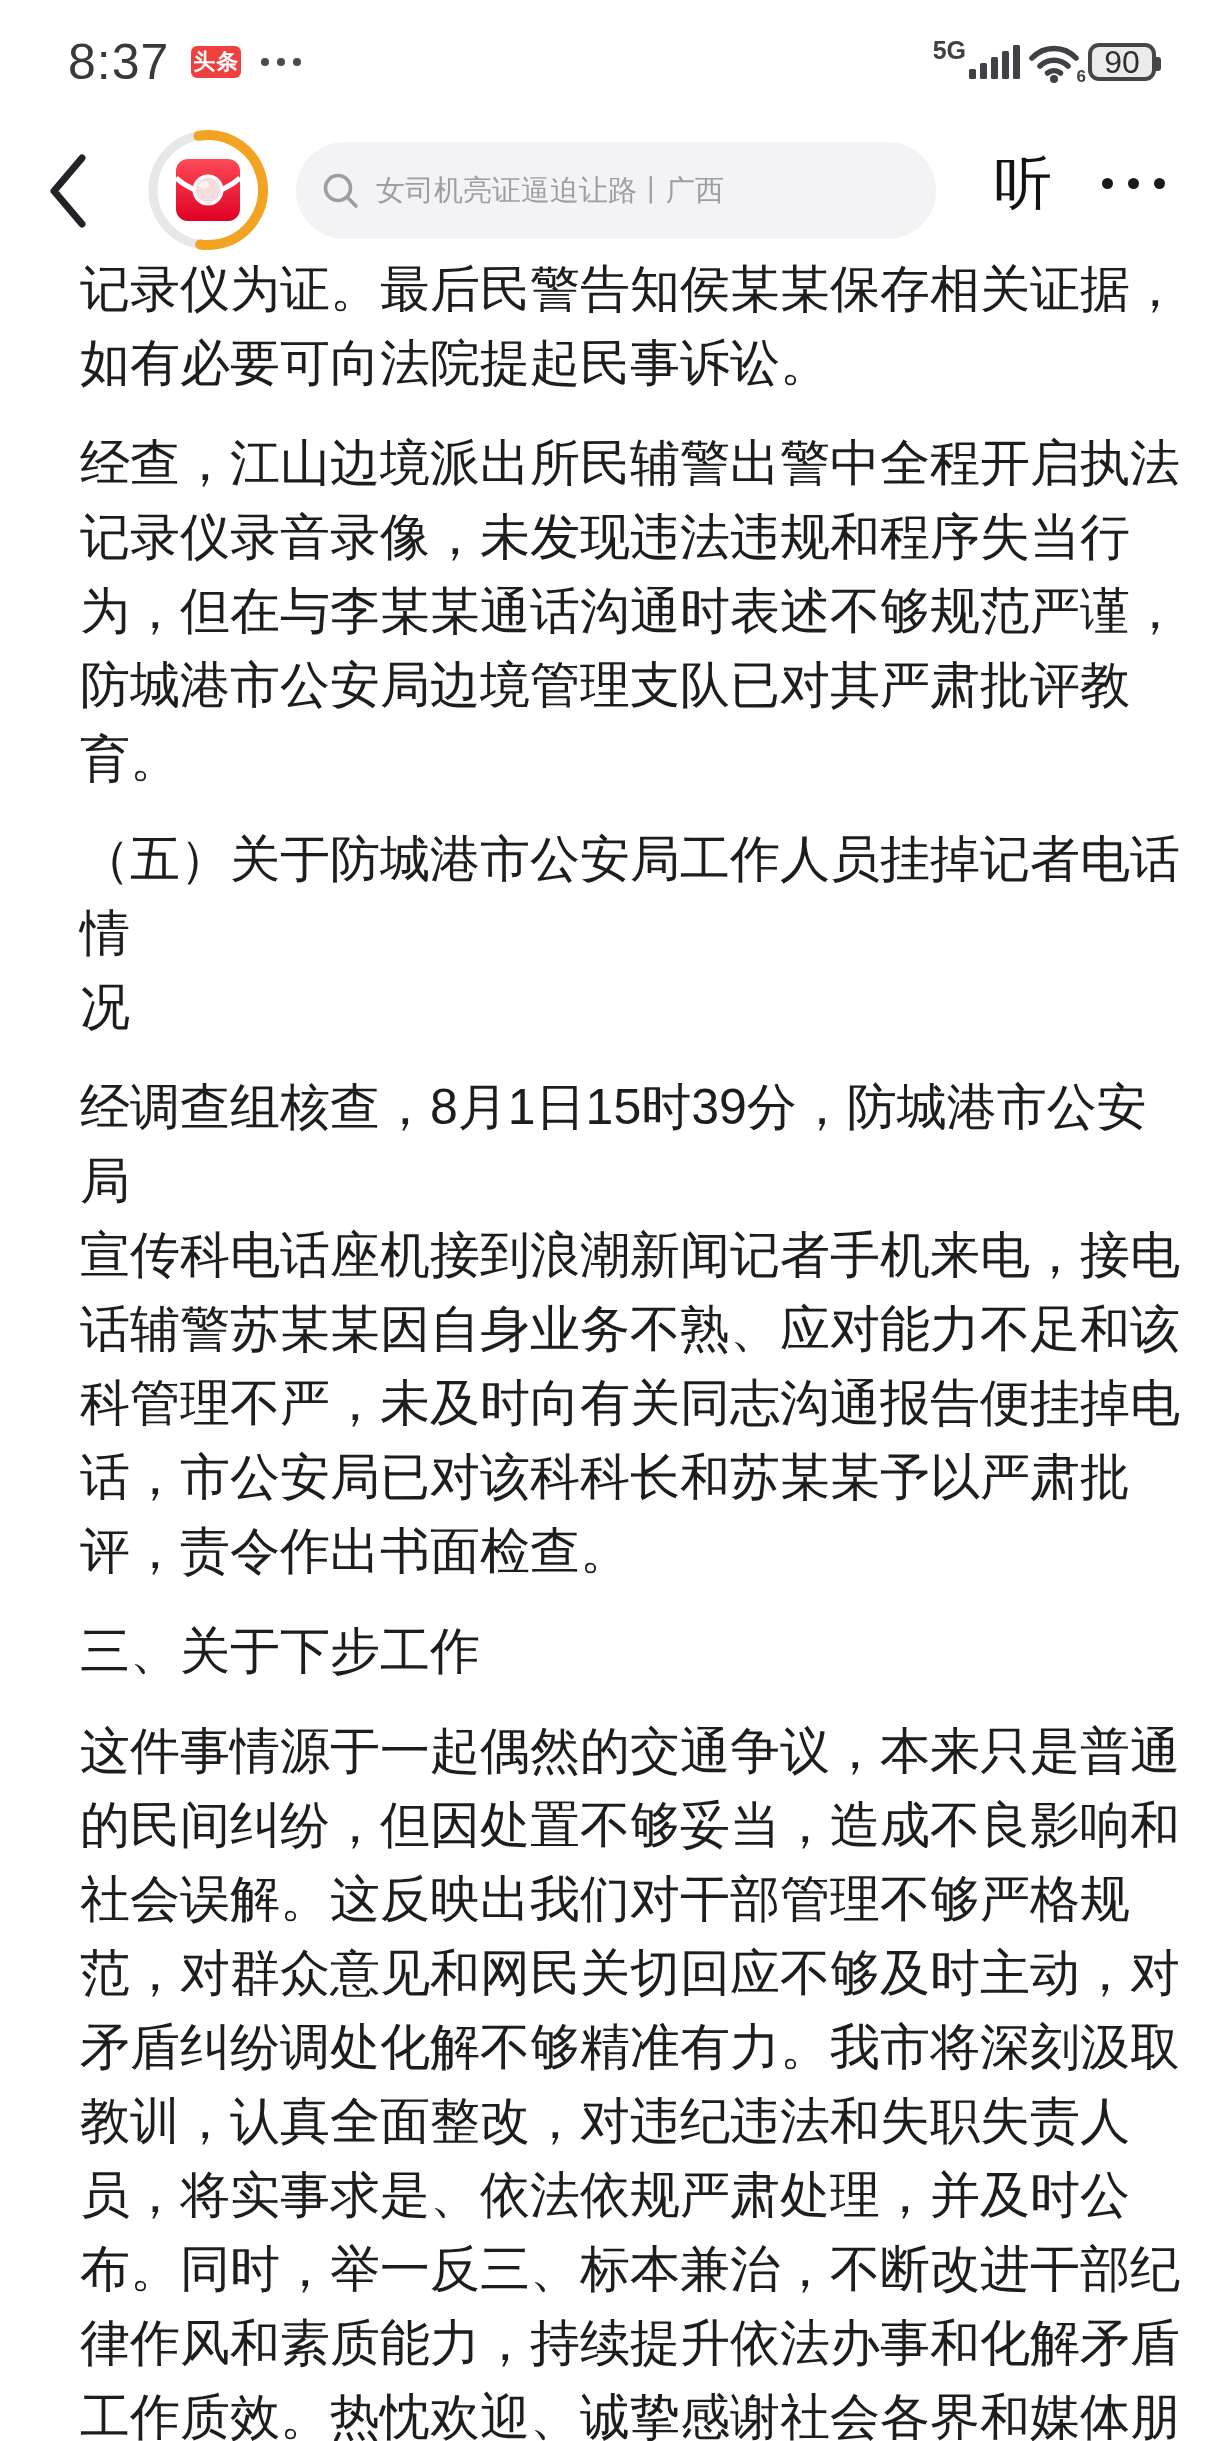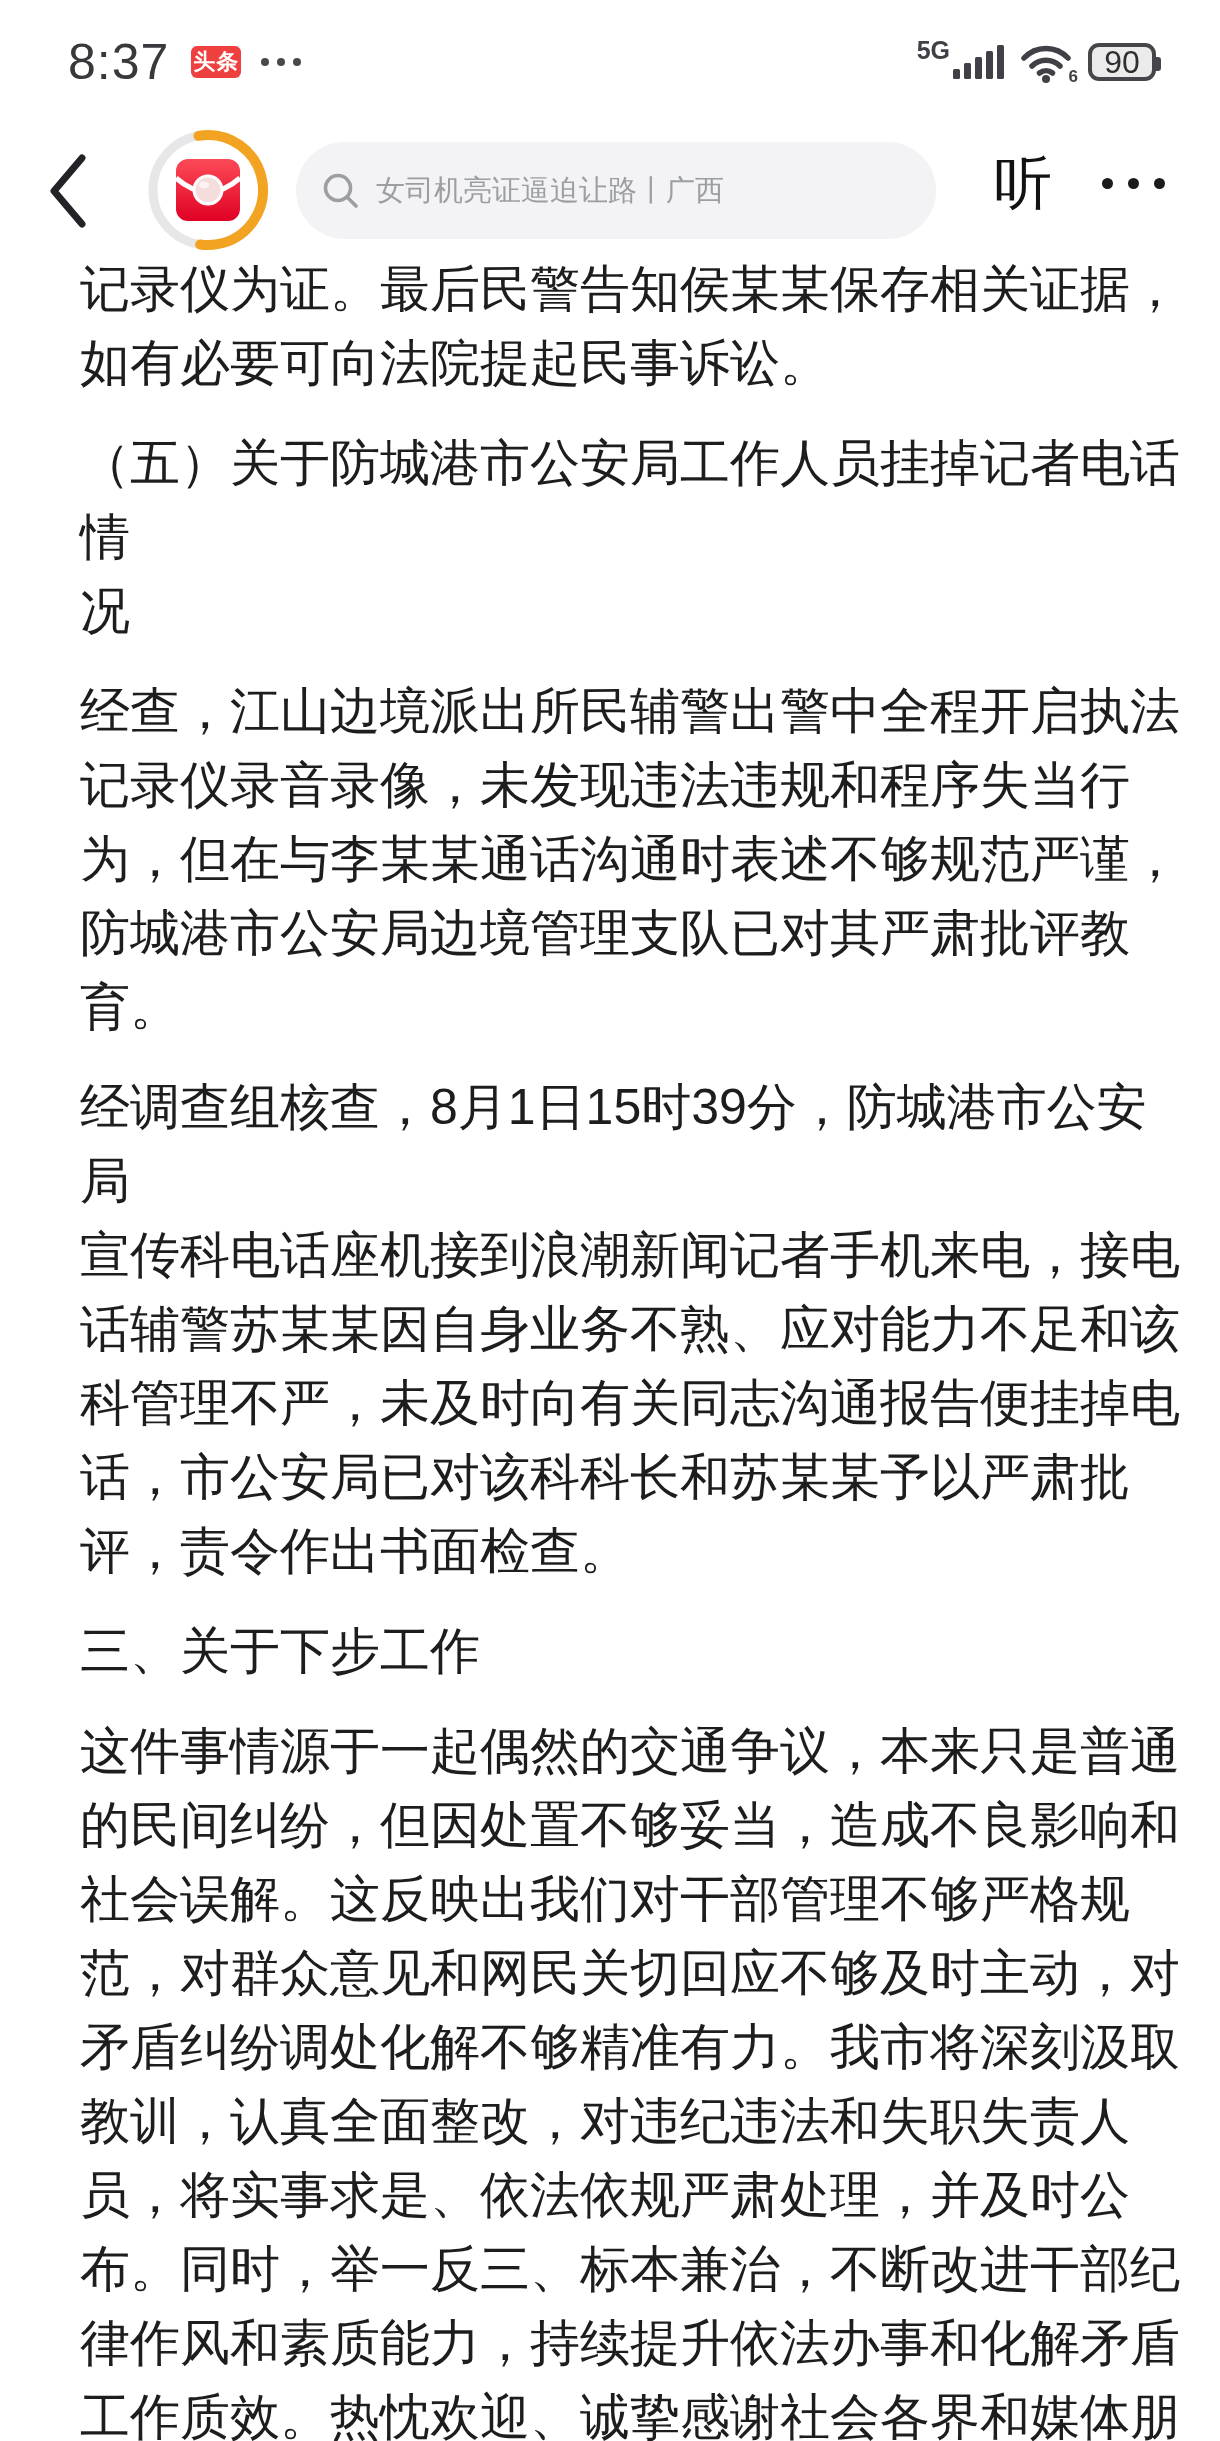--- a/index.html
+++ b/index.html
@@ -7,21 +7,21 @@
               font-family:"Liberation Sans", sans-serif; }
 
   
   .statusbar { position:relative; height:114px; display:flex; align-items:center;
                padding:10px 64px 0 68px; color:#3b3b3f; }
   .sb-time { font-size:50px; font-weight:500; letter-spacing:1px; color:#39393d; }
   .sb-badge { margin-left:22px; background:#ef4040; color:#fff; font-size:22px; font-weight:700;
               line-height:1; padding:5px 2px; border-radius:6px; letter-spacing:1px; }
   .sb-dots { display:flex; gap:8px; margin-left:20px; }
   .sb-dots .dot { width:8px; height:8px; border-radius:50%; background:#4a4a4e; }
-  .sb-right { margin-left:auto; display:flex; align-items:center; gap:16px; }
+  .sb-right { margin-left:auto; display:flex; align-items:center; gap:8px; }
   .sig-wrap { display:flex; align-items:flex-end; }
   .sig-label { font-size:25px; font-weight:700; color:#404046; margin-right:3px;
                position:relative; top:-14px; }
   .sig-bars { display:flex; align-items:flex-end; gap:4px; height:34px; }
   .sig-bars i { display:block; width:7px; background:#404046; border-radius:1.5px; }
   .wifi { position:relative; width:52px; height:42px; }
   .wifi .six { position:absolute; right:-6px; bottom:-4px; font-size:17px; font-weight:700;
                color:#404046; }
   .battery { position:relative; width:68px; height:38px; border:4px solid #46464a;
              border-radius:11px; background:#ebebeb; display:flex; align-items:center;
@@ -137,27 +137,27 @@
     <i class="dot"></i>
       <i class="dot"></i>
       <i class="dot"></i>
   </span>
 </div>
 
 <div class="article">
 
 <p>记录仪为证。最后民警告知侯某某保存相关证据，
 如有必要可向法院提起民事诉讼。</p>
-    <p>（五）关于防城港市公安局工作人员挂掉记者电话情
-况</p>
     <p>经查，江山边境派出所民辅警出警中全程开启执法
 记录仪录音录像，未发现违法违规和程序失当行
 为，但在与李某某通话沟通时表述不够规范严谨，
 防城港市公安局边境管理支队已对其严肃批评教
 育。</p>
+    <p>（五）关于防城港市公安局工作人员挂掉记者电话情
+况</p>
     <p>经调查组核查，8月1日15时39分，防城港市公安局
 宣传科电话座机接到浪潮新闻记者手机来电，接电
 话辅警苏某某因自身业务不熟、应对能力不足和该
 科管理不严，未及时向有关同志沟通报告便挂掉电
 话，市公安局已对该科科长和苏某某予以严肃批
 评，责令作出书面检查。</p>
     <p>三、关于下步工作</p>
     <p>这件事情源于一起偶然的交通争议，本来只是普通
 的民间纠纷，但因处置不够妥当，造成不良影响和
 社会误解。这反映出我们对干部管理不够严格规

